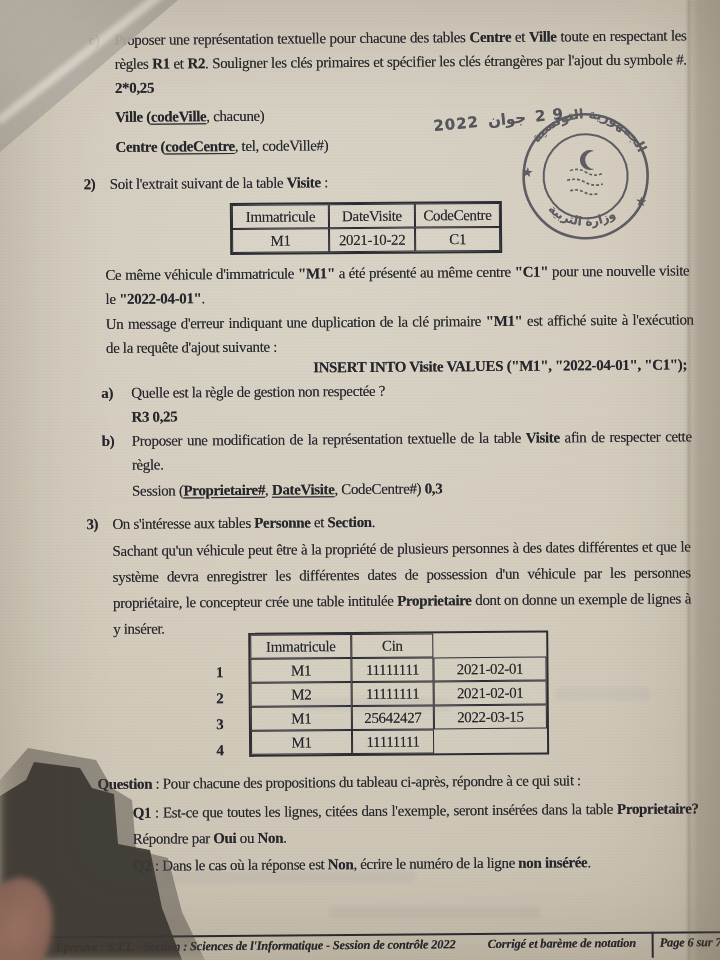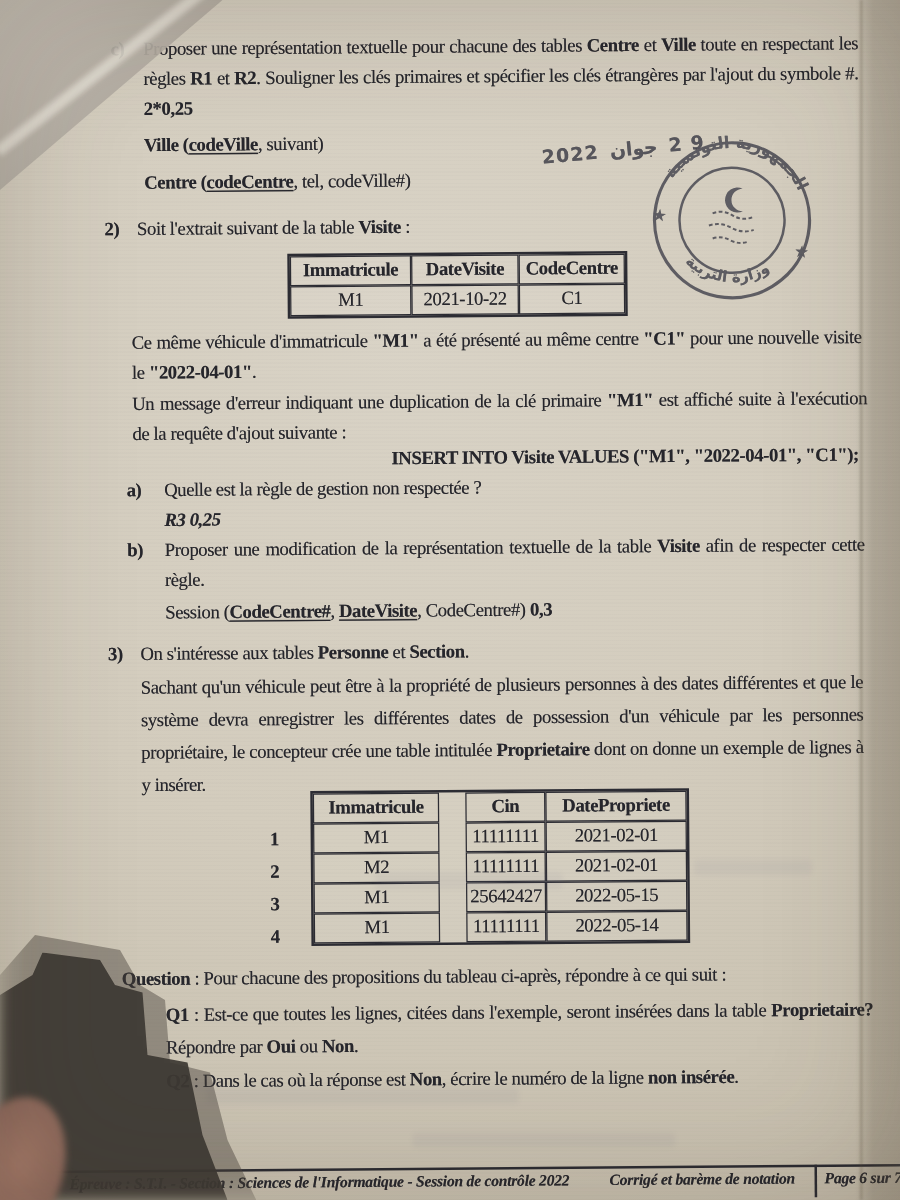--- a/index.html
+++ b/index.html
@@ -24,26 +24,26 @@
   .item .bod{margin-left:26px;text-align:justify;}
   .item .bod2{margin-left:30px;text-align:justify;}
   .b{font-weight:bold;text-align:center;}
   .u{text-decoration:underline;text-underline-offset:2px;}
   .bold{font-weight:bold;}
   
   .dtable{position:absolute;border:2px solid #2c2c33;background:rgba(255,255,255,0.06);}
   .tr{display:flex;}
   .td{border:1px solid #2c2c33;display:flex;align-items:center;justify-content:center;
       font-size:15px;height:24px;box-sizing:border-box;}
-  .th{font-weight:bold;}
+  .th{font-weight:normal;}
   .visite .td:nth-child(1){width:97px;}
   .visite .td:nth-child(2){width:86px;}
   .visite .td:nth-child(3){width:85px;}
   .prop .td:nth-child(1){width:101px;}
-  .prop .td:nth-child(2){width:64px;margin-left:21px;}
+  .prop .td:nth-child(2){width:82px;}
   .prop .td:nth-child(3){width:113px;}
   .rownums{position:absolute;left:205px;top:658px;width:26px;text-align:center;}
   .rownum{height:26px;line-height:26px;font-weight:bold;font-size:15px;}
   
   .date-stamp{
     position:absolute;left:436px;top:112px;transform:rotate(-5deg);
     font-family:"DejaVu Sans", sans-serif;font-weight:bold;font-size:15px;
     color:#41414b;opacity:.85;display:flex;gap:9px;letter-spacing:1px;
   }
   .stamp{position:absolute;left:510px;top:100px;width:156px;height:156px;
@@ -82,21 +82,21 @@
 <div class="stage">
   <div class="grain"></div>
 
   <div class="content">
 
     <div class="item" style="left:92px;top:26px;width:598px;">
       <span class="lbl">c)</span>
       <div class="bod"><span>Proposer une représentation textuelle pour chacune des tables </span><span class="b">Centre</span><span> et </span><span class="b">Ville</span><span> toute en respectant les règles </span><span class="b">R1</span><span> et </span><span class="b">R2</span><span>. Souligner les clés primaires et spécifier les clés étrangères par l'ajout du symbole #. </span><span class="b">2*0,25</span></div>
     </div>
 
-    <div class="line" style="left:118px;top:103px;"><span class="b">Ville (</span><span class="b u">codeVille</span><span>, suivant)</span></div>
+    <div class="line" style="left:118px;top:103px;"><span class="b">Ville (</span><span class="b u">codeVille</span><span>, chacune)</span></div>
     <div class="line" style="left:118px;top:133px;"><span class="b">Centre (</span><span class="b u">codeCentre</span><span>, tel, codeVille#)</span></div>
 
     <div class="date-stamp">
       <span>2022</span>
       <span>جوان</span>
       <span>2 9</span>
     </div>
 
     <svg class="stamp" viewBox="0 0 156 156">
       <defs>
@@ -137,65 +137,63 @@
 
     <div class="para" style="left:107px;top:261px;width:584px;"><span>Ce même véhicule d'immatricule </span><span class="b">"M1"</span><span> a été présenté au même centre </span><span class="b">"C1"</span><span> pour une nouvelle visite le </span><span class="b">"2022-04-01"</span><span>.</span></div>
     <div class="para" style="left:107px;top:310px;width:588px;"><span>Un message d'erreur indiquant une duplication de la clé primaire </span><span class="b">"M1"</span><span> est affiché suite à l'exécution de la requête d'ajout suivante :</span></div>
 
     <div class="line bold" style="left:314px;top:355px;">INSERT INTO Visite VALUES ("M1", "2022-04-01", "C1");</div>
 
     <div class="item" style="left:102px;top:379px;width:560px;">
       <span class="lbl">a)</span>
       <div class="bod2"><span>Quelle est la règle de gestion non respectée ?</span></div>
     </div>
-    <div class="line bold" style="left:132px;top:403px;font-style:italic;">R3 0,25</div>
+    <div class="line bold" style="left:132px;top:403px;">R3 0,25</div>
 
     <div class="item" style="left:102px;top:427px;width:590px;">
       <span class="lbl">b)</span>
       <div class="bod2"><span>Proposer une modification de la représentation textuelle de la table </span><span class="b">Visite</span><span> afin de respecter cette règle.</span></div>
     </div>
-    <div class="line" style="left:132px;top:477px;"><span>Session (</span><span class="b u">CodeCentre#</span><span>, </span><span class="b u">DateVisite</span><span>, CodeCentre#) </span><span class="b">0,3</span></div>
+    <div class="line" style="left:132px;top:477px;"><span>Session (</span><span class="b u">Proprietaire#</span><span>, </span><span class="b u">DateVisite</span><span>, CodeCentre#) </span><span class="b">0,3</span></div>
 
     <div class="item" style="left:86px;top:510px;width:560px;">
       <span class="lbl">3)</span>
       <div class="bod"><span>On s'intéresse aux tables </span><span class="b">Personne</span><span> et </span><span class="b">Section</span><span>.</span></div>
     </div>
     <div class="para" style="left:112px;top:536px;width:578px;line-height:26px;"><span>Sachant qu'un véhicule peut être à la propriété de plusieurs personnes à des dates différentes et que le système devra enregistrer les différentes dates de possession d'un véhicule par les personnes propriétaire, le concepteur crée une table intitulée </span><span class="b">Proprietaire</span><span> dont on donne un exemple de lignes à y insérer.</span></div>
 
     <div class="rownums">
         <div class="rownum">1</div>
         <div class="rownum">2</div>
         <div class="rownum">3</div>
         <div class="rownum">4</div>
       </div>
     <div class="dtable prop" style="left:247px;top:632px;">
         <div class="tr">
           <div class="td th">Immatricule</div>
           <div class="td th">Cin</div>
-          <div class="td th">DatePropriete</div>
         </div>
         <div class="tr">
           <div class="td">M1</div>
           <div class="td">11111111</div>
           <div class="td">2021-02-01</div>
         </div>
         <div class="tr">
           <div class="td">M2</div>
           <div class="td">11111111</div>
           <div class="td">2021-02-01</div>
         </div>
         <div class="tr">
           <div class="td">M1</div>
           <div class="td">25642427</div>
-          <div class="td">2022-05-15</div>
+          <div class="td">2022-03-15</div>
         </div>
         <div class="tr">
           <div class="td">M1</div>
           <div class="td">11111111</div>
-          <div class="td">2022-05-14</div>
         </div>
       </div>
 
     <div class="para" style="left:95px;top:770px;width:598px;"><span class="b">Question</span><span> : Pour chacune des propositions du tableau ci-après, répondre à ce qui suit :</span></div>
     <div class="para" style="left:130px;top:798px;width:566px;line-height:26px;"><span class="b">Q1</span><span> : Est-ce que toutes les lignes, citées dans l'exemple, seront insérées dans la table </span><span class="b">Proprietaire?</span><span> Répondre par </span><span class="b">Oui</span><span> ou </span><span class="b">Non</span><span>.</span></div>
     <div class="para" style="left:130px;top:852px;width:572px;"><span class="b">Q2</span><span> : Dans le cas où la réponse est </span><span class="b">Non</span><span>, écrire le numéro de la ligne </span><span class="b">non insérée</span><span>.</span></div>
 
     <div class="footer-line"></div>
     <div class="footer-div"></div>
     <div class="footer-text" style="left:52px;">Épreuve : S.T.I. - Section : Sciences de l'Informatique - Session de contrôle 2022</div>

